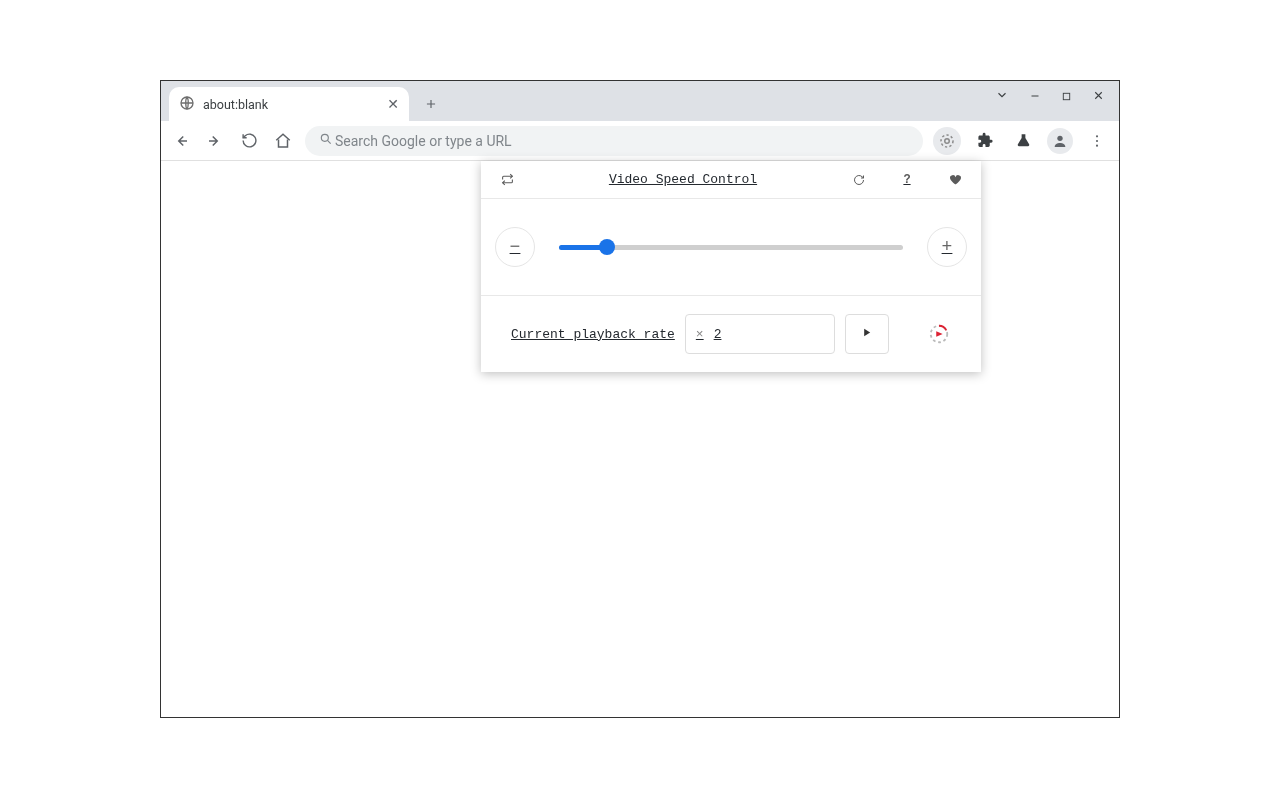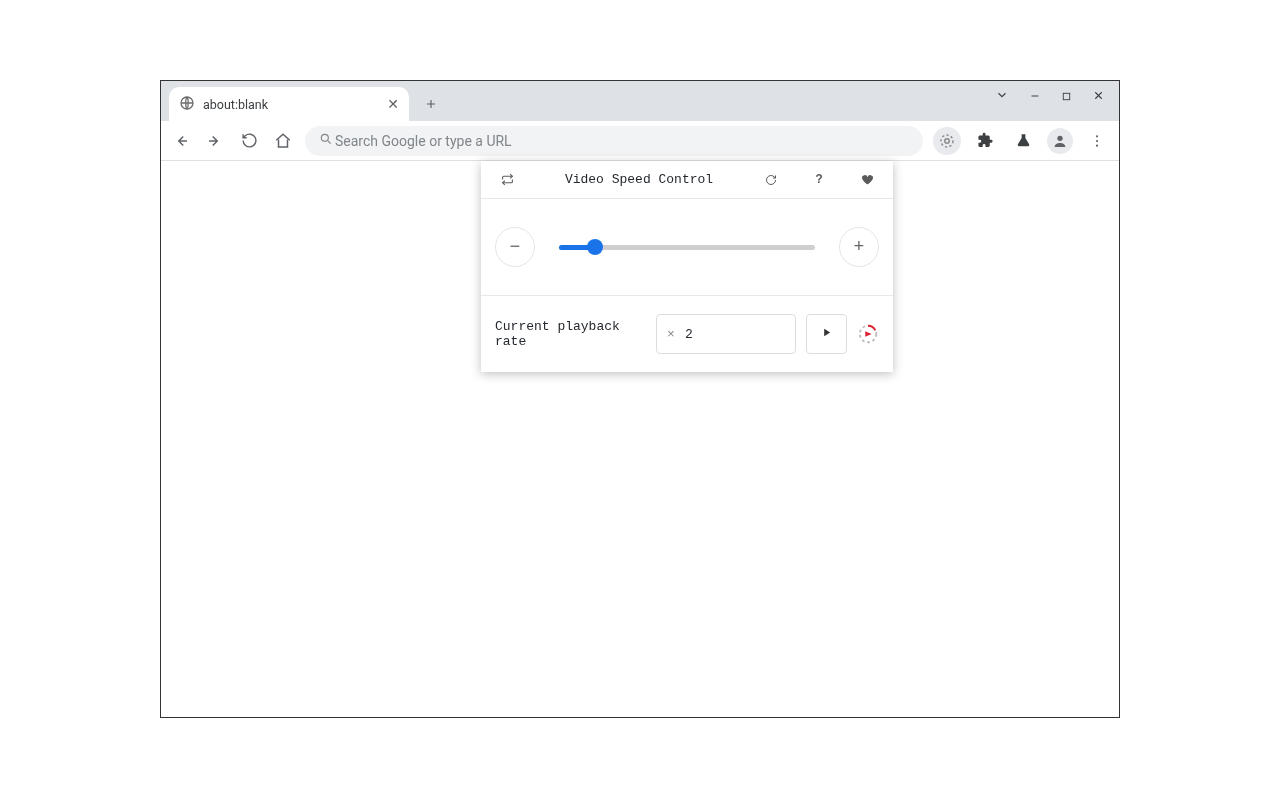--- a/index.html
+++ b/index.html
@@ -125,25 +125,26 @@
     display: flex;
     align-items: center;
     justify-content: center;
   }
   .content { flex: 1; background: #fff; position: relative; }
 
   .popup {
     position: absolute;
     top: 0;
     left: 320px;
-    width: 412px;
+    width: 500px;
     background: #fff;
     box-shadow: 0 2px 10px rgba(0,0,0,0.25);
     font-family: "SFMono-Regular", Consolas, "Liberation Mono", Menlo, monospace;
     color: #24292f;
+    text-decoration: underline;
   }
   .popup-header {
     display: flex;
     align-items: center;
     height: 38px;
     padding: 0 16px;
     border-bottom: 1px solid #e8e8e8;
     font-size: 13px;
   }
   .popup-title { flex: 1; text-align: center; font-weight: 400; }
@@ -189,21 +190,21 @@
     left: 14%;
     top: 50%;
     width: 16px; height: 16px;
     margin-left: -8px; margin-top: -8px;
     background: #1a73e8;
     border-radius: 8px;
   }
 
   .rate-section {
     border-top: 1px solid #e8e8e8;
-    padding: 18px 14px;
+    padding: 18px 30px;
     display: flex;
     align-items: center;
     font-size: 13px;
     gap: 10px;
   }
   .rate-input-wrap {
     display: flex;
     align-items: center;
     border: 1px solid #ddd;
     border-radius: 4px;

